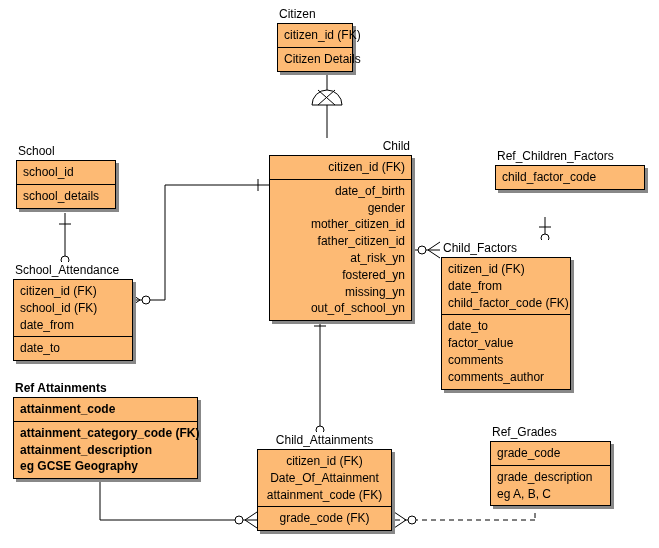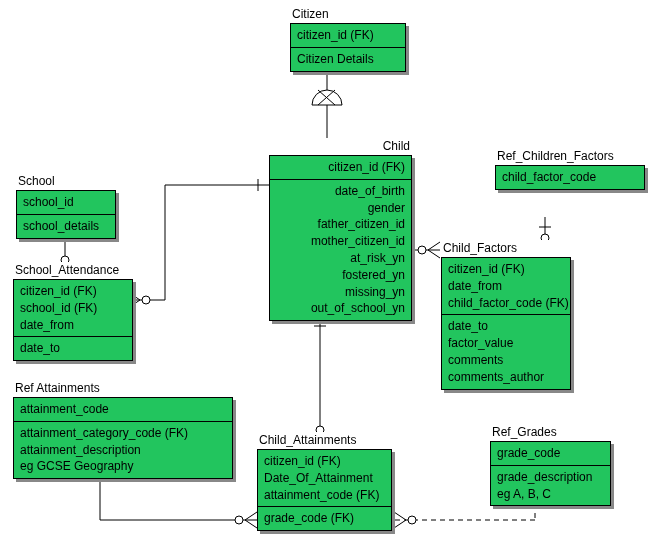--- a/index.html
+++ b/index.html
@@ -18,21 +18,21 @@
     position: absolute;
     background: #fff;
     z-index: 2;
   }
   .entity-title {
     font-size: 12px;
     padding: 1px 2px 2px 2px;
   }
   .entity-box {
     border: 1px solid #000;
-    background: #22c55e;
+    background: #fdba74;
     box-shadow: 3px 3px 0 #888;
   }
   .entity-section {
     border-bottom: 1px solid #000;
     padding: 3px 6px;
     line-height: 1.4;
   }
   .entity-section:last-child {
     border-bottom: none;
   }
@@ -110,55 +110,55 @@
   <polyline class="crowfoot" points="257,512 245,520 257,528"></polyline>
   <circle cx="239" cy="520" r="4" fill="#fff" stroke="#000"></circle>
 
   <line x1="535" y1="495" x2="535" y2="520" stroke-dasharray="5,4"></line>
   <line x1="529" y1="502" x2="541" y2="502"></line>
   <line x1="535" y1="520" x2="394" y2="520" stroke-dasharray="5,4"></line>
   <polyline class="crowfoot" points="394,512 406,520 394,528"></polyline>
   <circle cx="412" cy="520" r="4" fill="#fff" stroke="#000"></circle>
 </svg>
 
-<div class="entity" style="left:290px; top:6px; width:116px;">
+<div class="entity" style="left:277px; top:6px; width:76px;">
   <div class="entity-title">Citizen</div>
   <div class="entity-box">
     <div class="entity-section">
         <div>citizen_id (FK)</div>
       </div>
     <div class="entity-section">
         <div>Citizen Details</div>
       </div>
   </div>
 </div>
 
-<div class="entity" style="left:16px; top:143px; width:100px;margin-top:30px;">
+<div class="entity" style="left:16px; top:143px; width:100px;">
   <div class="entity-title">School</div>
   <div class="entity-box">
     <div class="entity-section">
         <div>school_id</div>
       </div>
     <div class="entity-section">
         <div>school_details</div>
       </div>
   </div>
 </div>
 
 <div class="entity" style="left:269px; top:138px; width:143px;text-align:right;">
   <div class="entity-title">Child</div>
   <div class="entity-box">
     <div class="entity-section">
         <div>citizen_id (FK)</div>
       </div>
     <div class="entity-section">
       <div>date_of_birth</div>
       <div>gender</div>
+      <div>mother_citizen_id</div>
       <div>father_citizen_id</div>
-      <div>mother_citizen_id</div>
       <div>at_risk_yn</div>
       <div>fostered_yn</div>
       <div>missing_yn</div>
       <div>out_of_school_yn</div>
     </div>
   </div>
 </div>
 
 <div class="entity" style="left:495px; top:140px; width:150px;margin-top:8px;">
   <div class="entity-title">Ref_Children_Factors</div>
@@ -193,35 +193,35 @@
     </div>
     <div class="entity-section">
       <div>date_to</div>
       <div>factor_value</div>
       <div>comments</div>
       <div>comments_author</div>
     </div>
   </div>
 </div>
 
-<div class="entity" style="left:13px; top:380px; width:220px;">
+<div class="entity" style="left:13px; top:380px; width:185px;font-weight:bold;">
   <div class="entity-title">Ref Attainments</div>
   <div class="entity-box">
     <div class="entity-section">
         <div>attainment_code</div>
       </div>
     <div class="entity-section">
       <div>attainment_category_code (FK)</div>
       <div>attainment_description</div>
       <div>eg GCSE Geography</div>
     </div>
   </div>
 </div>
 
-<div class="entity" style="left:257px; top:432px; width:135px;">
+<div class="entity" style="left:257px; top:432px; width:135px;text-align:center;">
   <div class="entity-title">Child_Attainments</div>
   <div class="entity-box">
     <div class="entity-section">
       <div>citizen_id (FK)</div>
       <div>Date_Of_Attainment</div>
       <div>attainment_code (FK)</div>
     </div>
     <div class="entity-section">
         <div>grade_code (FK)</div>
       </div>

